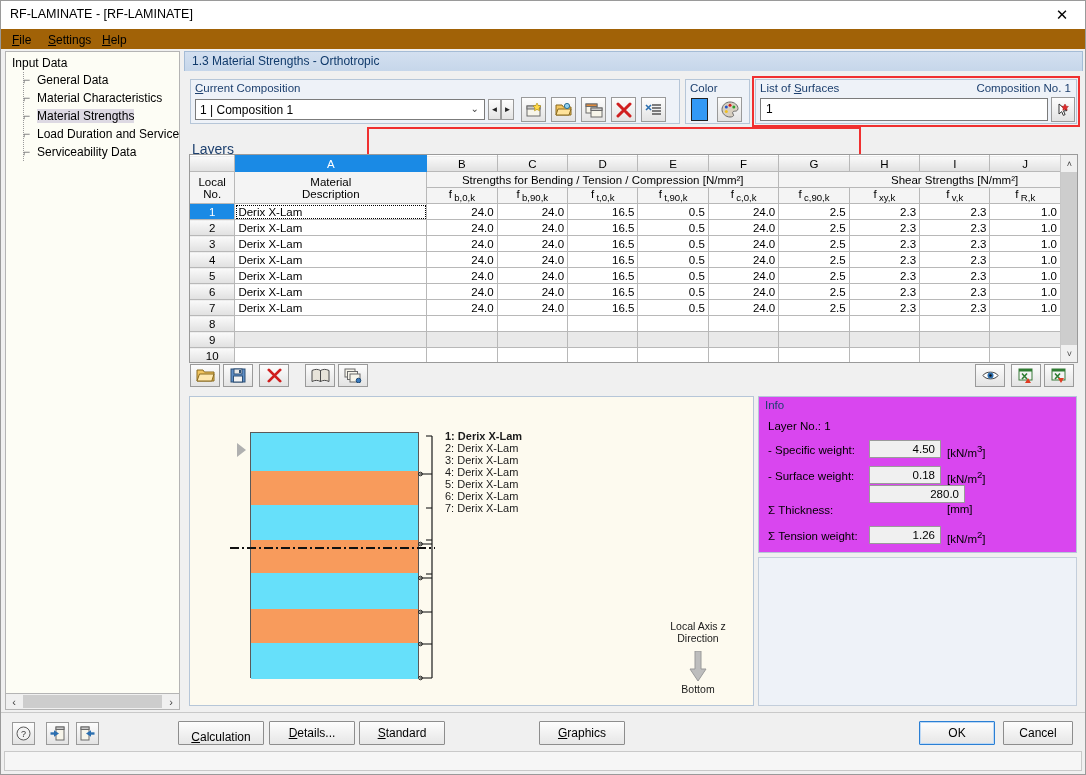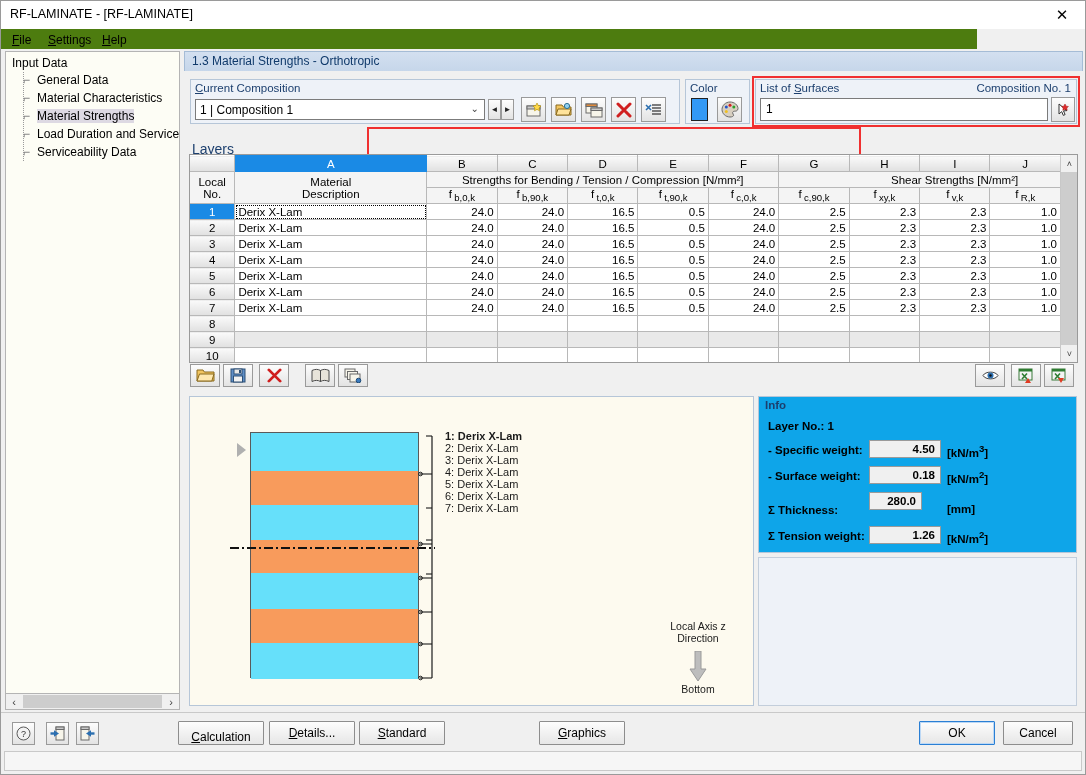--- a/index.html
+++ b/index.html
@@ -28,22 +28,22 @@
     font-size: 12.5px; color: #000;
   }
   .titlebar .closebtn {
     position: absolute; right: 0px; top: 0px; width: 46px; height: 28px;
     display: flex; align-items: center; justify-content: center;
     font-size: 15px; color: #000; cursor: pointer;
   }
 
   
   .menubar {
-    position: absolute; left: 0; top: 28px; width: 976px; height: 20px;
-    background: #4d7c0f;
+    position: absolute; left: 0; top: 28px; width: 1084px; height: 20px;
+    background: #a16207;
   }
   .menubar .mi {
     position: absolute; top: 3px; font-size: 12px; color: #000;
     padding: 1px 5px; cursor: pointer;
   }
   .menubar .mi u { text-decoration: underline; }
 
   
   .tree-panel {
     position: absolute; left: 4px; top: 50px; width: 175px; height: 658px;
@@ -187,21 +187,21 @@
   .layer { position: absolute; left: 0; width: 100%; }
   .legend { position: absolute; font-size: 11px; color: #1a1a1a; line-height: 12px; }
   .legend .l0 { font-weight: bold; }
   .axisnote {
     position: absolute; text-align: center; font-size: 10.5px; color: #1a1a1a;
     line-height: 12px;
   }
 
   
   .info {
-    position: absolute; background: #0ea5e9; border: 1px solid #b6c6d8; font-weight: bold;
+    position: absolute; background: #d946ef; border: 1px solid #b6c6d8;
   }
   .info-title {
     position: absolute; left: 6px; top: 2px; font-size: 11.5px; color: #1c3f6e;
   }
   .info-lbl { position: absolute; font-size: 11.5px; color: #000; }
   .info-val {
     position: absolute; background: #f0f0f0; border: 1px solid #9a9a9a;
     font-size: 11.5px; color: #000; text-align: right; padding: 2px 5px;
   }
   .info-unit { position: absolute; font-size: 11.5px; color: #000; }
@@ -667,21 +667,21 @@
 
       <div class="info-lbl" style="left:9px; top:47px;">- Specific weight:</div>
       <div class="info-val" style="left:110px; top:43px; width:72px;">4.50</div>
       <div class="info-unit" style="left:188px; top:46px;">[kN/m<sup>3</sup>]</div>
 
       <div class="info-lbl" style="left:9px; top:73px;">- Surface weight:</div>
       <div class="info-val" style="left:110px; top:69px; width:72px;">0.18</div>
       <div class="info-unit" style="left:188px; top:72px;">[kN/m<sup>2</sup>]</div>
 
       <div class="info-lbl" style="left:9px; top:107px;">Σ Thickness:</div>
-      <div class="info-val" style="left:110px; top:95px; width:53px;">280.0</div>
+      <div class="info-val" style="left:110px; top:88px; width:96px;">280.0</div>
       <div class="info-unit" style="left:188px; top:106px;">[mm]</div>
 
       <div class="info-lbl" style="left:9px; top:133px;">Σ Tension weight:</div>
       <div class="info-val" style="left:110px; top:129px; width:72px;">1.26</div>
       <div class="info-unit" style="left:188px; top:132px;">[kN/m<sup>2</sup>]</div>
     </div>
 
     <div class="info-blank" style="left:574px; top:506px; width:319px; height:149px;"></div>
   </div>
 

